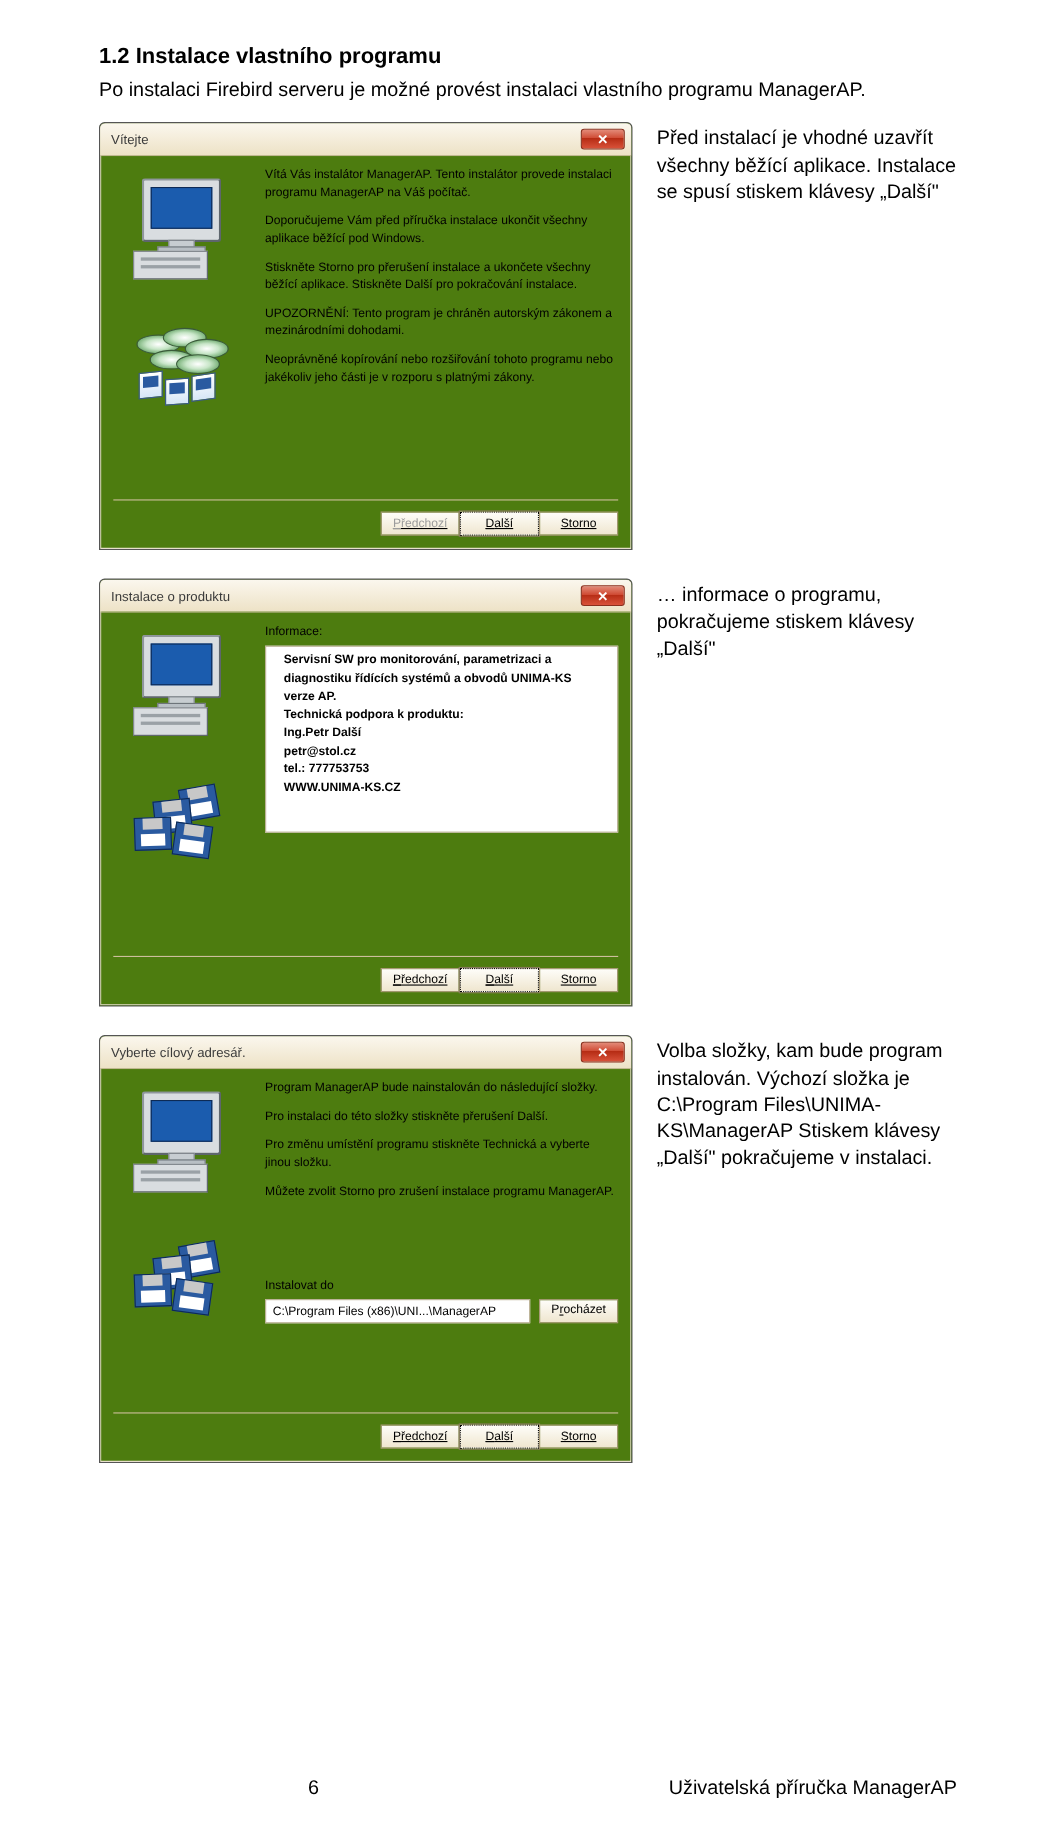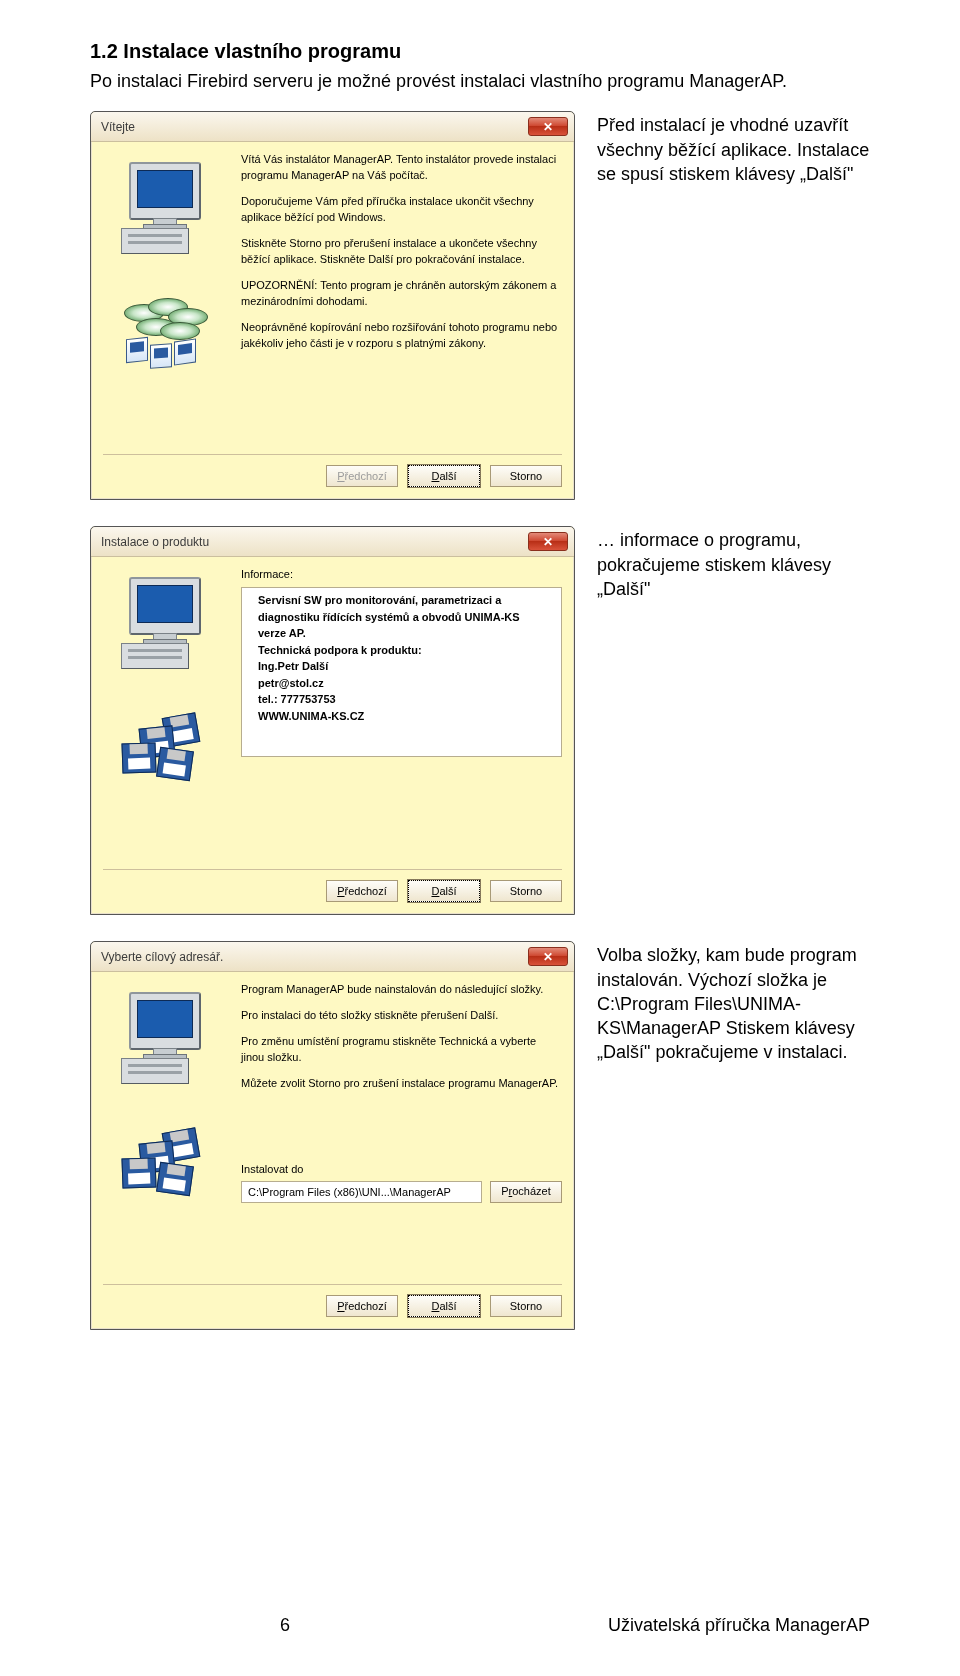--- a/index.html
+++ b/index.html
@@ -33,21 +33,21 @@
     font-size: 18px;
     line-height: 1.35;
     padding-top: 2px;
   }
 
   
   .dialog {
     width: 485px;
     border: 1px solid #555;
     border-radius: 5px 5px 0 0;
-    background: #fef9c3;
+    background: #4d7c0f;
     font-size: 11px;
     color: #000;
     box-shadow: 0 0 0 1px #e8e0cc inset;
     position: relative;
   }
   .titlebar {
     height: 30px;
     background: linear-gradient(to bottom, #fbf7ee, #ede2c6);
     border-bottom: 1px solid #cbbf9e;
     border-radius: 5px 5px 0 0;
@@ -105,22 +105,22 @@
     font-weight: bold;
   }
   .divider {
     border: none;
     border-top: 1px solid #cdbf9c;
     margin: 2px 12px 0 12px;
   }
   .dlg-buttons {
     display: flex;
     justify-content: flex-end;
-    gap: 10px;
     padding: 10px 12px 12px 12px;
+    text-decoration: underline;
   }
   .install-row {
     display: flex;
     gap: 8px;
     margin-top: 70px;
   }
   .path-label { margin-bottom: 3px; }
   .path-field {
     flex: 1;
     height: 22px;

